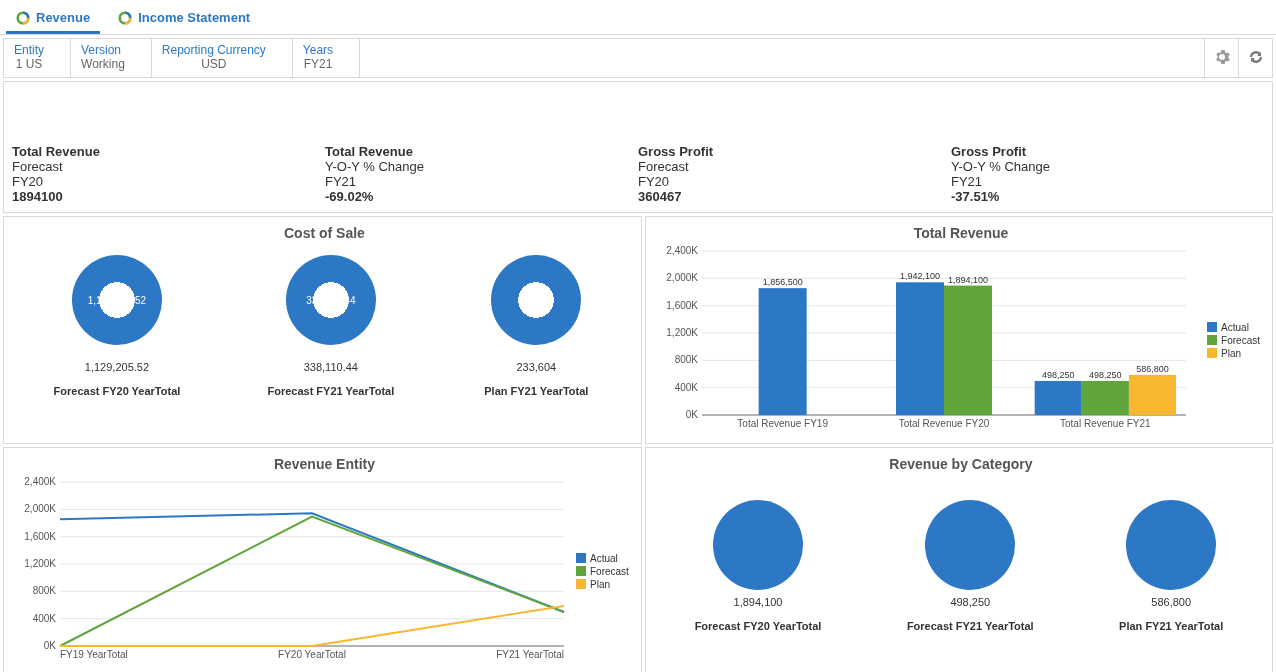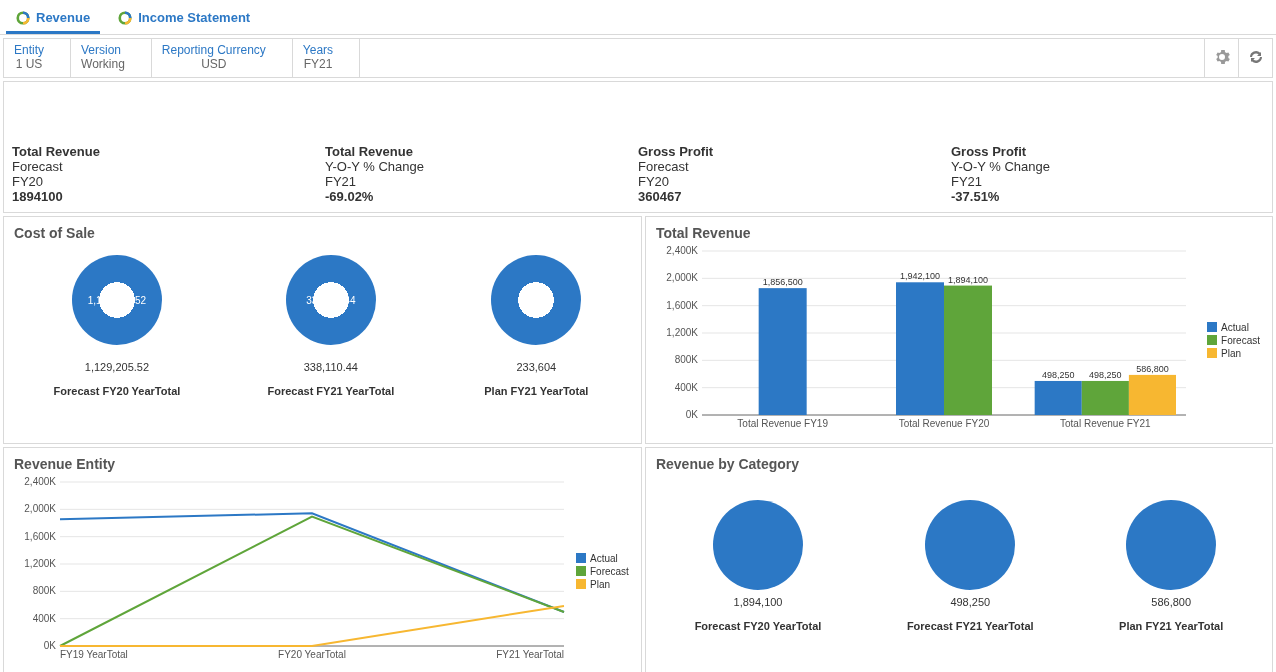--- a/index.html
+++ b/index.html
@@ -27,21 +27,21 @@
   .pov-spacer{flex:1;}
   .pov-btn{width:34px;border-left:1px solid var(--border);display:flex;align-items:center;justify-content:center;color:#888;cursor:pointer;}
   
   .kpi-row{display:flex;border:1px solid var(--border);margin:3px 3px 0;padding:62px 8px 8px;gap:0;}
   .kpi{flex:1;padding-right:10px;}
   .kpi .h{font-size:13px;font-weight:bold;color:var(--dark);}
   .kpi .s{font-size:13px;color:var(--dark);}
   .kpi .v{font-size:13px;font-weight:bold;color:var(--dark);}
   
   .grid{display:grid;grid-template-columns:1fr 1fr;grid-template-rows:auto auto;gap:3px;margin:3px;}
-  .card{border:1px solid var(--border);padding:6px 6px 8px;}
+  .card{border:1px solid var(--border);padding:6px 6px 8px;text-align:center;}
   .card-title{font-size:14px;font-weight:bold;color:#555;margin:2px 0 4px 4px;}
   .card-body{display:flex;align-items:stretch;}
   .plot-area{flex:1;min-width:0;}
   .legend{display:flex;flex-direction:column;gap:2px;justify-content:center;padding:0 6px 0 6px;font-size:10px;}
   .legend-item{display:flex;align-items:center;gap:4px;white-space:nowrap;}
   .sw{width:10px;height:10px;display:inline-block;}
   
   .donut-row{display:flex;justify-content:space-around;align-items:flex-start;flex:1;}
   .donut-col{display:flex;flex-direction:column;align-items:center;gap:6px;}
   .donut-wrap{position:relative;width:110px;height:110px;display:flex;align-items:center;justify-content:center;}

